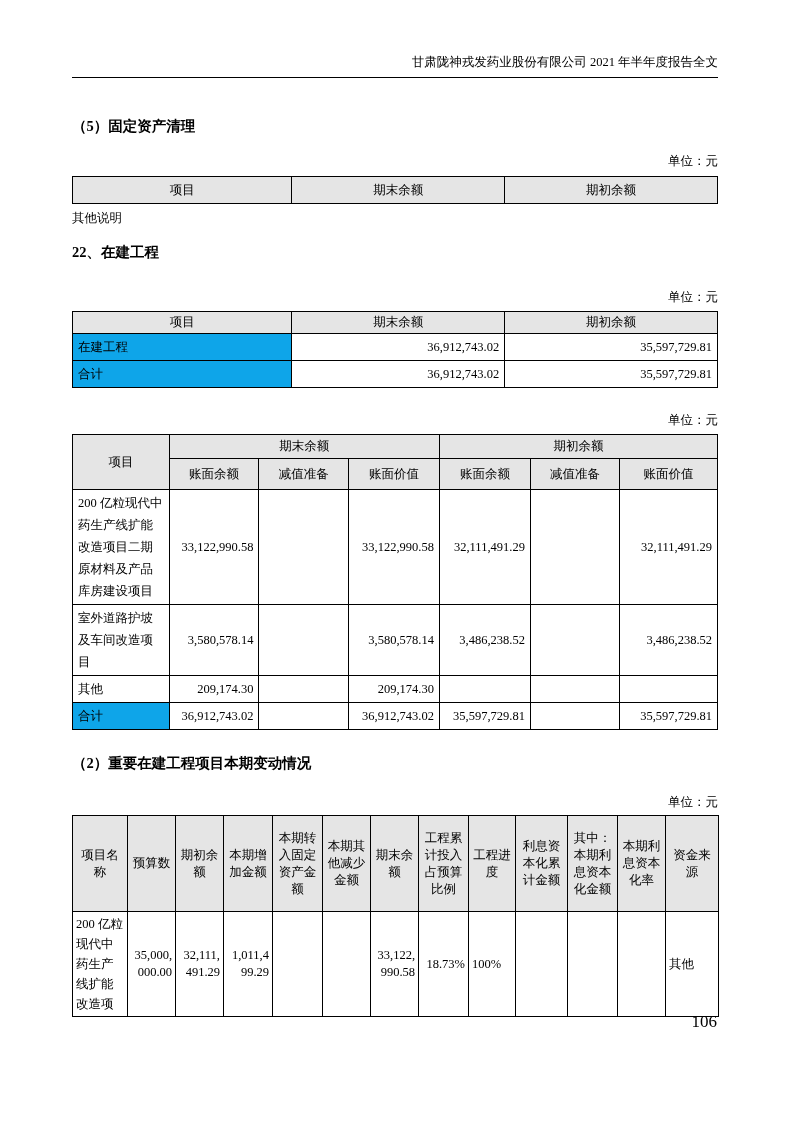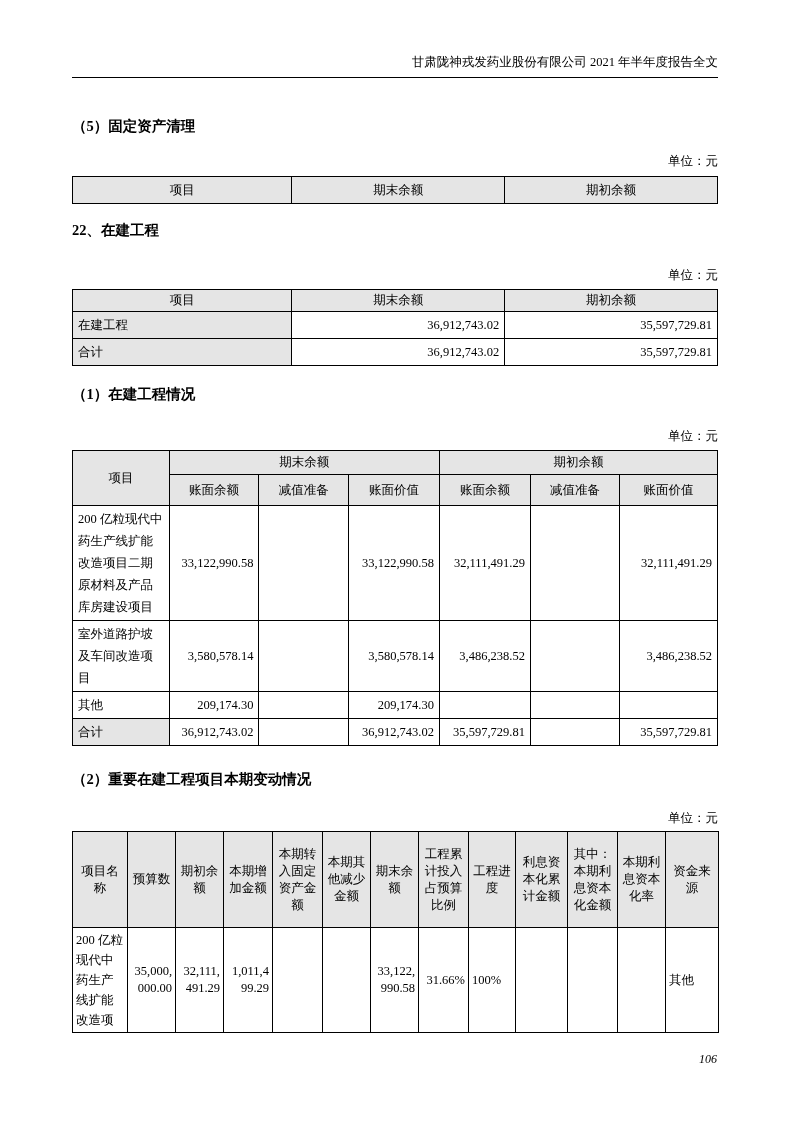--- a/index.html
+++ b/index.html
@@ -66,44 +66,43 @@
     overflow: hidden;
   }
   th {
     background: #e5e5e5;
     font-weight: normal;
     text-align: center;
     vertical-align: middle;
   }
   td.lab { text-align: left; vertical-align: middle; }
   td.num { text-align: right; vertical-align: middle; }
-  td.gray { background: #e5e5e5; }
+  td.gray { background: #0ea5e9; }
   .t-a th { height: 22px; }
   .t-b td { height: 22px; }
   .t-c .hr1 th { height: 19px; }
   .t-c .hr2 th { height: 26px; font-family: Liberation Serif, serif; }
   .t-c td.big   { height: 108px; }
   .t-c td.mid   { height: 42px; }
   .t-c td.small { height: 21px; }
   .t-c td.lab { line-height: 22px; }
   .t-d th { height: 91px; line-height: 17px; padding: 2px 3px; }
   .t-d td { height: 99px; padding: 2px 3px; }
   .t-d td.num { word-break: break-all; }
   .t-d td.name {
     vertical-align: top;
     text-align: left;
     line-height: 20px;
   }
   .t-d td.left { text-align: left; vertical-align: middle; }
   .page-number {
     position: absolute;
-    top: 1052px;
+    top: 1012px;
     right: 76px;
-    font-size: 12px;
-    font-style: italic;
+    font-size: 17px;
   }
 </style>
 </head>
 <body>
 
 <div class="page">
   <div class="content">
 
     <div class="doc-header">甘肃陇神戎发药业股份有限公司 2021 年半年度报告全文</div>
 
@@ -119,20 +118,21 @@
         </colgroup>
       <tbody>
           <tr>
         <th>项目</th>
         <th>期末余额</th>
         <th>期初余额</th>
       </tr>
     </tbody>
       </table>
 
+    <div class="note">其他说明</div>
 
     <div class="heading h22">22、在建工程</div>
 
     <div class="unit-label u2">单位：元</div>
 
     <table class="t-b">
       <colgroup>
           <col style="width:34%">
           <col style="width:33%">
           <col style="width:33%">
@@ -149,21 +149,20 @@
         <td class="num">35,597,729.81</td>
       </tr>
       <tr>
         <td class="lab gray">合计</td>
         <td class="num">36,912,743.02</td>
         <td class="num">35,597,729.81</td>
       </tr>
     </tbody>
       </table>
 
-    <div class="heading h221">（1）在建工程情况</div>
 
     <div class="unit-label u3">单位：元</div>
 
     <table class="t-c">
       <colgroup>
         <col style="width:15%">
           <col style="width:13.9%">
           <col style="width:13.9%">
           <col style="width:14.1%">
         <col style="width:14.1%">
@@ -260,21 +259,21 @@
         <th>资金来源</th>
       </tr>
       <tr>
         <td class="name">200 亿粒现代中药生产线扩能改造项</td>
         <td class="num">35,000,000.00</td>
         <td class="num">32,111,491.29</td>
         <td class="num">1,011,499.29</td>
         <td class="num"></td>
         <td class="num"></td>
         <td class="num">33,122,990.58</td>
-        <td class="num">31.66%</td>
+        <td class="num">18.73%</td>
         <td class="left">100%</td>
         <td class="num"></td>
         <td class="num"></td>
         <td class="num"></td>
         <td class="left">其他</td>
       </tr>
     </tbody>
       </table>
 
   </div>

